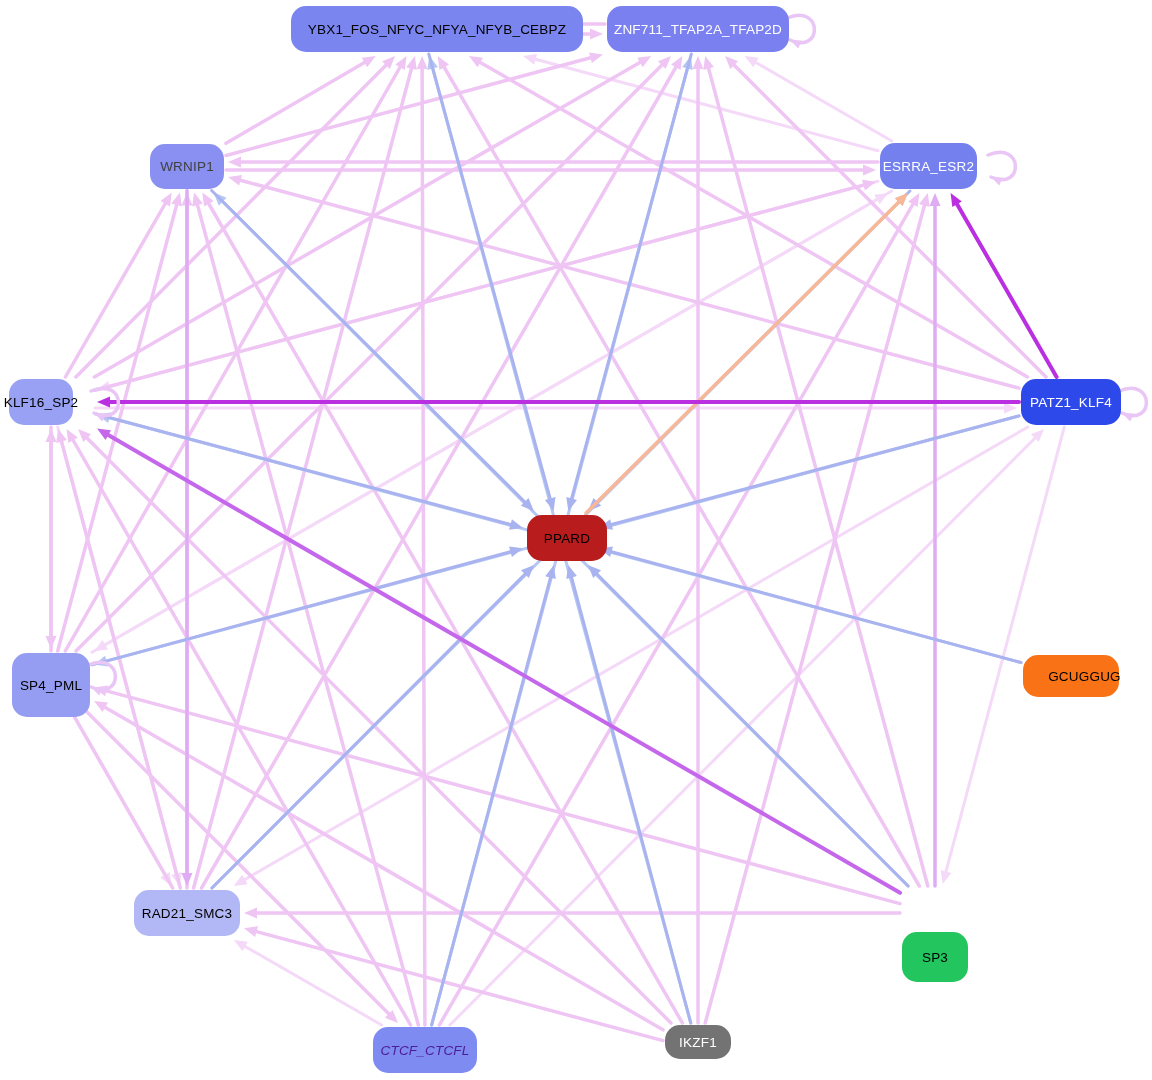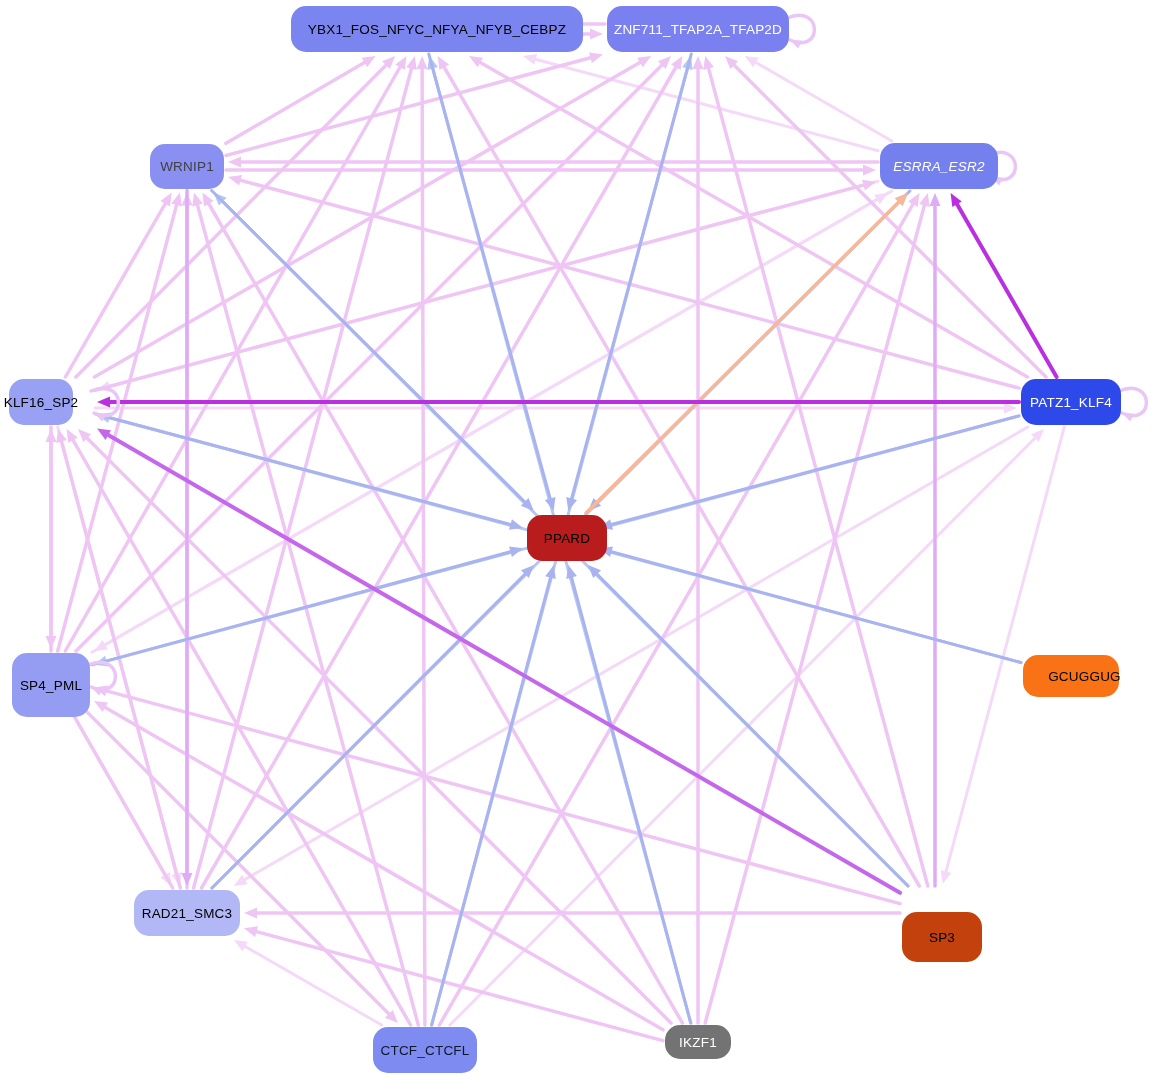--- a/index.html
+++ b/index.html
@@ -345,37 +345,37 @@
         <polygon points="91.0,687.0 102.9,687.5 99.2,695.6" fill="#eac6f6"></polygon>
       </g>
     </svg>
   <div id="nodes">
       <div class="node" style="left: 291px; top: 6px; width: 292px; height: 46px; background: rgb(123, 133, 239);">
         <span style="color: rgb(0, 0, 0);">YBX1_FOS_NFYC_NFYA_NFYB_CEBPZ</span>
       </div>
       <div class="node" style="left: 607px; top: 6px; width: 182px; height: 46px; background: rgb(122, 128, 240);">
         <span style="color: rgb(255, 255, 255);">ZNF711_TFAP2A_TFAP2D</span>
       </div>
-      <div class="node" style="left: 880px; top: 143px; width: 118px; height: 46px; background: rgb(116, 128, 238); font-style: italic;">
+      <div class="node" style="left: 880px; top: 143px; width: 97px; height: 46px; background: rgb(116, 128, 238);">
         <span style="color: rgb(255, 255, 255);">ESRRA_ESR2</span>
       </div>
       <div class="node" style="left: 1021px; top: 379px; width: 100px; height: 46px; background: rgb(46, 73, 233);">
         <span style="color: rgb(255, 255, 255);">PATZ1_KLF4</span>
       </div>
       <div class="node" style="left: 1023px; top: 655px; width: 96px; height: 42px; background: #f97316; padding-left: 27px;">
         <span style="color: rgb(0, 0, 0);">GCUGGUG</span>
       </div>
-      <div class="node" style="left: 902px; top: 912px; width: 80px; height: 50px; background: #c2410c;">
+      <div class="node" style="left: 902px; top: 932px; width: 66px; height: 50px; background: #22c55e;">
         <span style="color: rgb(0, 0, 0);">SP3</span>
       </div>
       <div class="node" style="left: 665px; top: 1025px; width: 66px; height: 34px; background: #737373;">
         <span style="color: rgb(255, 255, 255);">IKZF1</span>
       </div>
       <div class="node" style="left: 373px; top: 1027px; width: 104px; height: 46px; background: rgb(126, 139, 240);">
-        <span style="color: #0f172a;">CTCF_CTCFL</span>
+        <span style="color: #4c1d95; font-style: italic;">CTCF_CTCFL</span>
       </div>
       <div class="node" style="left: 134px; top: 890px; width: 106px; height: 46px; background: rgb(178, 183, 245);">
         <span style="color: rgb(0, 0, 0);">RAD21_SMC3</span>
       </div>
       <div class="node" style="left: 12px; top: 653px; width: 78px; height: 64px; background: rgb(149, 157, 243);">
         <span style="color: rgb(0, 0, 0);">SP4_PML</span>
       </div>
       <div class="node" style="left: 9px; top: 379px; width: 64px; height: 46px; background: rgb(152, 161, 243);">
         <span style="color: rgb(0, 0, 0);">KLF16_SP2</span>
       </div>

